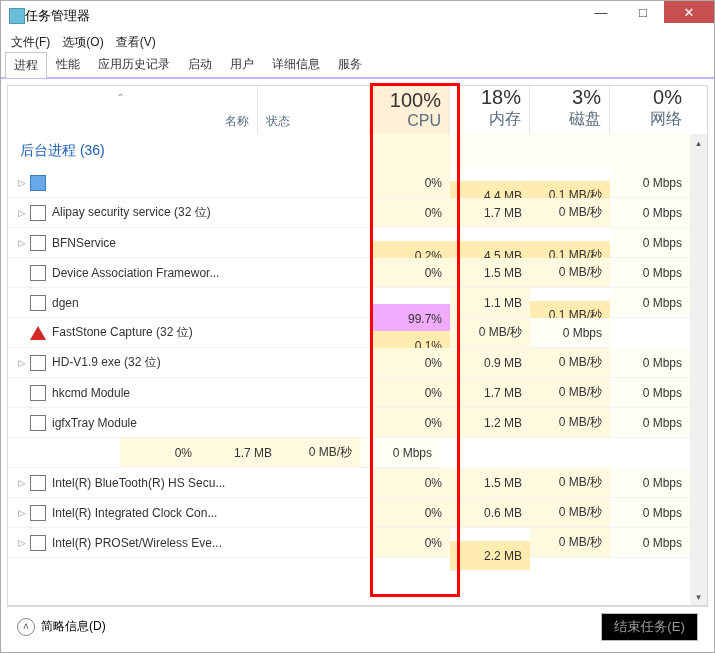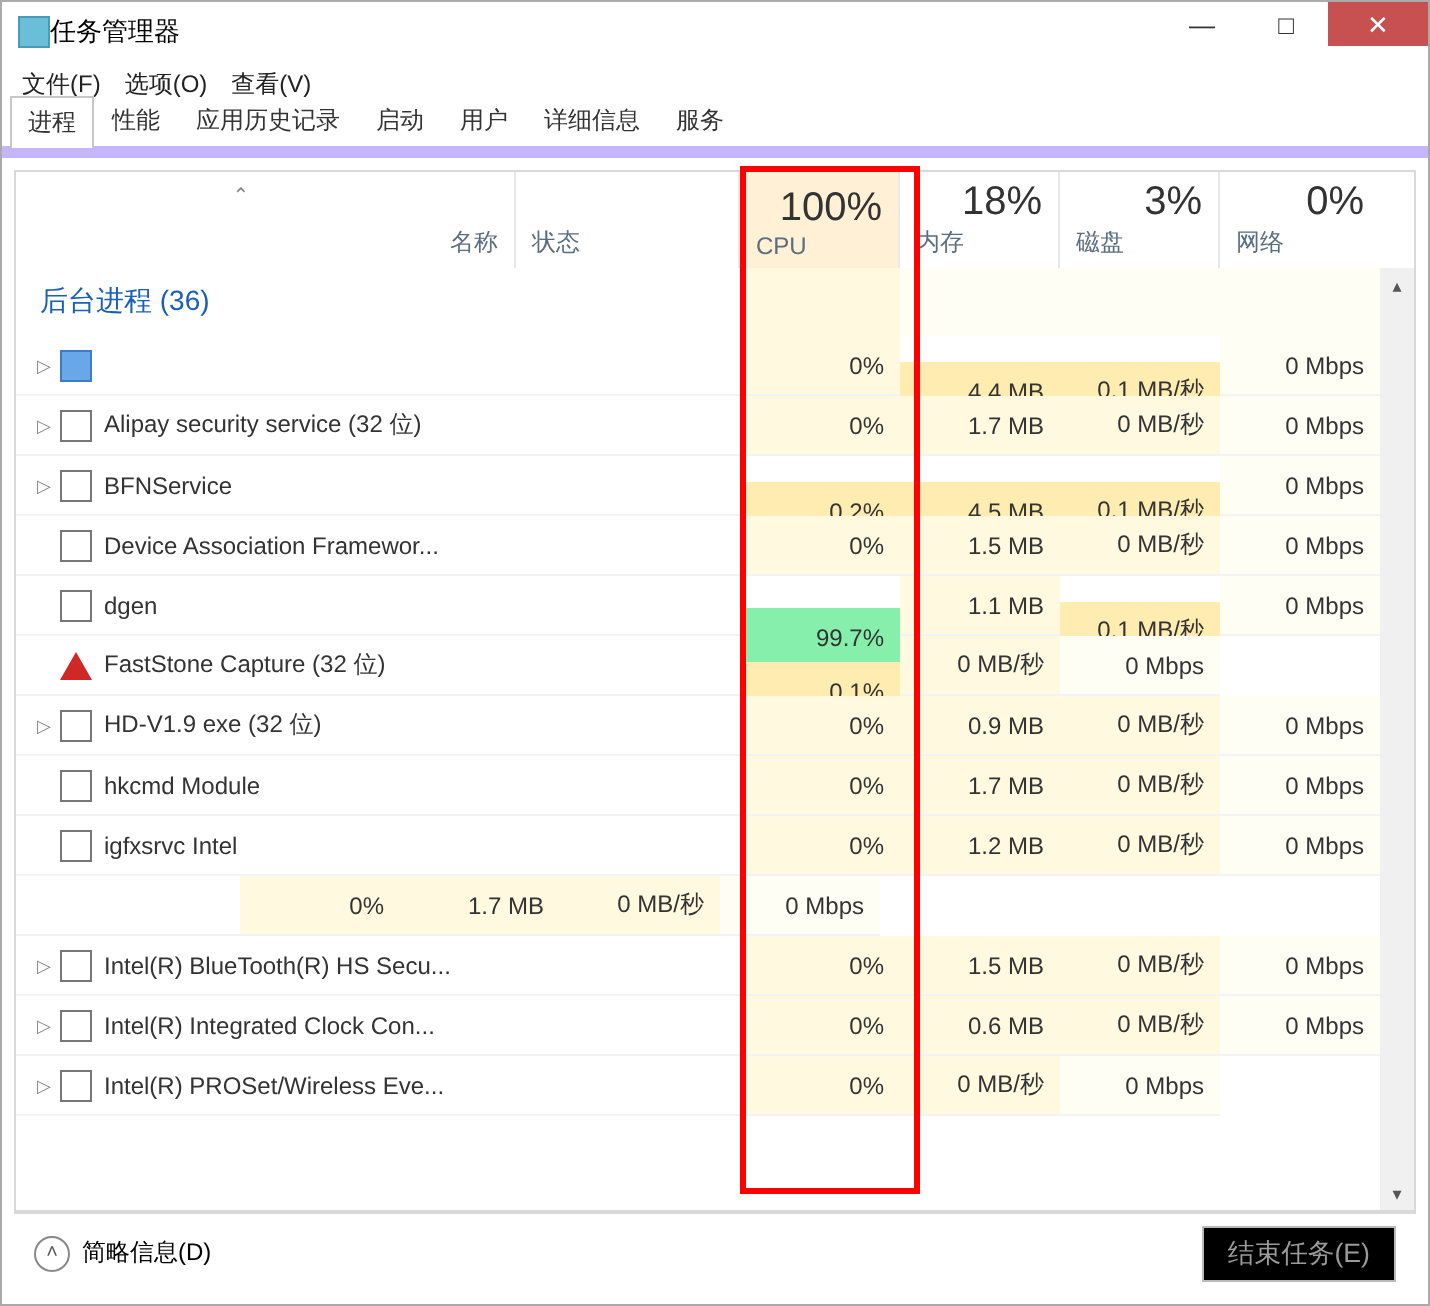--- a/index.html
+++ b/index.html
@@ -7,48 +7,48 @@
 .window { width:715px; height:653px; background:#fff; display:flex; flex-direction:column; border:1px solid #aaa;}
 .titlebar { height:30px; background:#fff; display:flex; align-items:center; position:relative; }
 .tb-icon { width:16px; height:16px; margin-left:8px; background:#6abed8; border:1px solid #4a9bb5;}
 .tb-title { flex:1; text-align:left; font-size:13px; color:#000; }
 .tb-ctrls { position:absolute; right:0; top:0; display:flex; height:22px;}
 .tb-btn { width:42px; height:22px; display:flex; align-items:center; justify-content:center; font-size:13px; cursor:default;}
 .tb-min,.tb-max { background:#fff; color:#333;}
 .tb-close { background:#c75050; color:#fff; width:50px;}
 .menubar { height:22px; display:flex; align-items:center; padding-left:6px; font-size:12px; color:#222; gap:4px;}
 .menubar span { padding:0 4px; }
-.tabbar { height:26px; display:flex; align-items:flex-end; border-bottom:6px solid #c4b5fd; padding-left:4px; font-size:12px;}
+.tabbar { height:26px; display:flex; align-items:flex-end; border-bottom:2px solid #c4b5fd; padding-left:4px; font-size:12px;}
 .tab { padding:4px 8px; border:1px solid transparent; border-bottom:none; color:#333;}
 .tab.sel { border-color:#c8c8c8; background:#fff; position:relative; top:1px;}
 .content { flex:1; display:flex; flex-direction:column; padding:6px; position:relative;}
 .grid { flex:1; border:1px solid #d9d9d9; overflow:hidden; position:relative;}
 .hdr { height:48px; display:flex; position:relative;}
 .hdr-cell { border-right:1px solid #e8e8e8; padding:4px 8px; display:flex; flex-direction:column; justify-content:flex-end; font-size:12px; color:#5a6d80;}
 .hdr-pct { text-align:right; font-size:20px; color:#333;}
-.hdr-lbl { text-align:left; font-size:12px; color:#5a6d80;}
+.hdr-lbl { text-align:right; font-size:16px; color:#5a6d80;}
 .hdr-name { flex-direction:row; align-items:flex-end; justify-content:space-between;}
 .hdr-name .caret { font-size:10px; color:#888; margin:0 auto; align-self:flex-start; position:relative; top:2px;}
 .col-name { width:250px;}
 .col-stat { width:112px;}
 .col-cpu { width:80px;}
 .col-mem { width:80px;}
 .col-disk { width:80px;}
 .col-net { width:80px;}
 .bodyrows { position:absolute; top:48px; left:0; right:0; bottom:0; overflow-y:scroll;}
 .grp-row { height:34px; display:flex; align-items:center; font-size:14px; color:#1a5fb4; }
 .grp-row .cell-name { padding-left:12px; width:250px;}
 .row { height:30px; display:flex; align-items:center; font-size:12px; color:#333;}
 .cell { height:100%; display:flex; align-items:center; border-bottom:1px solid #f3f3f3;}
 .c-name { width:250px; padding-left:8px;}
 .c-stat { width:112px;}
 .c-cpu, .c-mem, .c-disk, .c-net { width:80px; justify-content:flex-end; padding-right:8px;}
 .heat0 { background:#fff9e0;}
 .heat1 { background:#ffecb0;margin-top:26px;}
-.heat-hot { background:#86efac; color:#333;margin-top:32px;}
+.heat-hot { background:#f0abfc; color:#333;margin-top:32px;}
 .net0 { background:#fffef4;}
 .exp { width:12px; color:#888; font-size:9px; display:inline-block; text-align:center;}
 .ico { width:16px; height:16px; display:inline-block; margin:0 6px 0 2px; vertical-align:middle; border:1px solid #777; background:#fff;}
 .ico.gear { background:#69a8e8; border:1px solid #3d7cc4;}
 .ico.fs { border:none; position:relative;}
 .ico.fs::before { content:""; position:absolute; width:0; height:0; border-left:8px solid transparent; border-right:8px solid transparent; border-bottom:14px solid #d02727; left:0; top:1px;}
 .ico.tray { background:#d4ecff; border:1px solid #7ab7e0;}
 .row-name { white-space:nowrap; overflow:hidden; text-overflow:ellipsis; max-width:200px; display:inline-block; vertical-align:middle;}
 .scrollbar { position:absolute; right:0; top:48px; bottom:0; width:17px; background:#f0f0f0;}
 .sb-up,.sb-dn { height:17px; background:#f0f0f0; display:flex; align-items:center; justify-content:center; font-size:9px; color:#555;}
@@ -223,21 +223,21 @@
               <div class="cell c-stat"></div>
               <div class="cell c-cpu heat0">0%</div>
               <div class="cell c-mem heat0">1.7 MB</div>
               <div class="cell c-disk heat0">0 MB/秒</div>
               <div class="cell c-net net0">0 Mbps</div>
             </div>
             <div class="row">
               <div class="cell c-name">
                 <span class="exp"></span>
                 <span class="ico app"></span>
-                <span class="row-name">igfxsrvc Intel</span>
+                <span class="row-name">igfxTray Module</span>
               </div>
               <div class="cell c-stat"></div>
               <div class="cell c-cpu heat0">0%</div>
               <div class="cell c-mem heat0">1.2 MB</div>
               <div class="cell c-disk heat0">0 MB/秒</div>
               <div class="cell c-net net0">0 Mbps</div>
             </div>
             <div class="row">
               <div class="cell c-stat"></div>
               <div class="cell c-cpu heat0">0%</div>
@@ -270,20 +270,21 @@
               <div class="cell c-net net0">0 Mbps</div>
             </div>
             <div class="row">
               <div class="cell c-name">
                 <span class="exp">▷</span>
                 <span class="ico app"></span>
                 <span class="row-name">Intel(R) PROSet/Wireless Eve...</span>
               </div>
               <div class="cell c-stat"></div>
               <div class="cell c-cpu heat0">0%</div>
+              <div class="cell c-mem heat1">2.2 MB</div>
               <div class="cell c-disk heat0">0 MB/秒</div>
               <div class="cell c-net net0">0 Mbps</div>
             </div>
           </div>
       </div>
 
       <div class="scrollbar">
         <div class="sb-up">▴</div>
         <div class="sb-dn">▾</div>
       </div>

